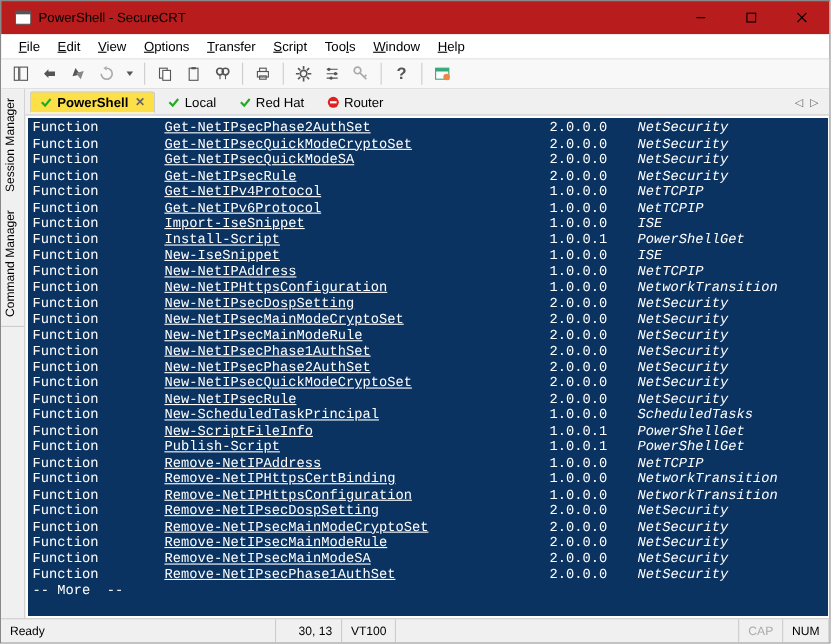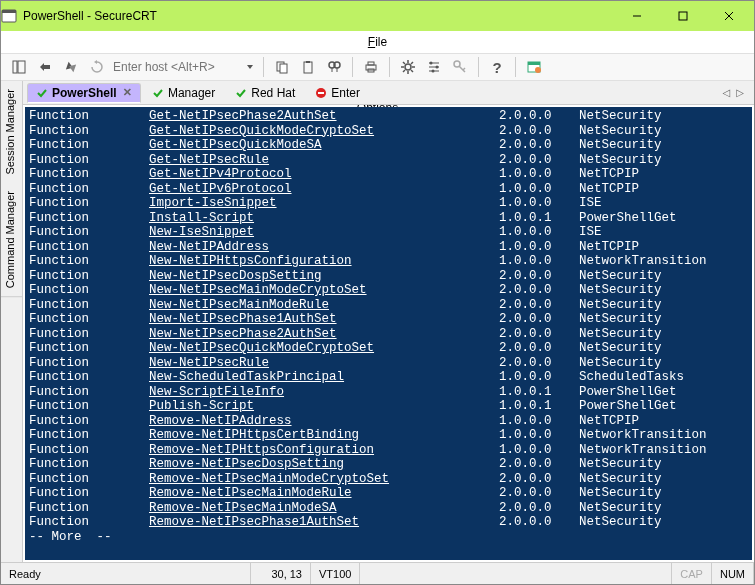--- a/index.html
+++ b/index.html
@@ -1,49 +1,49 @@
 <!DOCTYPE html>
 <html><head>
 <meta charset="utf-8">
 <style>
 * { margin: 0; padding: 0; box-sizing: border-box; }
 body { font-family: "Segoe UI", Tahoma, sans-serif; font-size: 12px; background: #fff; width: 755px; height: 585px; overflow: hidden; display: flex; flex-direction: column; border: 1px solid #888; }
-.titlebar { display: flex; align-items: center; height: 30px; padding: 0 2px 0 0; background: #bef264; justify-content: space-between; }
+.titlebar { display: flex; align-items: center; height: 30px; padding: 0 2px 0 12px; background: #b91c1c; justify-content: space-between; }
 .titlebar .app-icon { width: 16px; height: 16px; margin-right: 6px; display:inline-flex; align-items:center; justify-content:center;}
 .titlebar .title { flex: 1; font-size: 12px; }
 .win-btns { display: flex; }
 .win-btn { width: 46px; height: 30px; display:flex; align-items:center; justify-content:center; font-family: "Segoe UI Symbol"; font-size: 10px; }
-.menubar { display: flex; gap: 4px; padding: 2px 10px; height: 22px; align-items: center; flex-direction: column; }
+.menubar { display: flex; gap: 4px; padding: 2px 10px; height: 22px; align-items: center; }
 .menubar span { padding: 2px 6px; cursor: default; }
 .menubar span u { text-decoration: underline; }
 .toolbar { display: flex; align-items: center; height: 28px; padding: 0 6px; gap: 2px; border-top:1px solid #e0e0e0; border-bottom:1px solid #e0e0e0; background:#f8f8f8;}
 .toolbar .tb-btn { width: 24px; height: 24px; display:flex; align-items:center; justify-content:center; color:#444; border-radius:2px;}
 .toolbar .sep { width:1px; height:20px; background:#ccc; margin: 0 4px; }
 .toolbar input { border:none; background:transparent; font-size:12px; color:#888; width:130px; padding:2px;}
 .mainrow { flex:1; display:flex; min-height:0; }
 .sidetabs { width: 22px; background:#f0f0f0; border-right:1px solid #ccc; display:flex; flex-direction:column; }
 .sidetab { writing-mode: vertical-rl; text-orientation: mixed; transform: rotate(180deg); padding: 8px 3px; font-size:11px; border-top:1px solid #ccc; cursor:default; text-align:center;}
 .sidetab:first-child { border-top:none;}
 .content-col { flex:1; display:flex; flex-direction:column; min-width:0;}
 .sessiontabs { display:flex; align-items:center; height:24px; background:#f0f0f0; border-bottom:1px solid #ccc; padding: 0 4px; gap:2px;}
 .sessiontab { display:flex; align-items:center; gap:4px; padding: 2px 8px; font-size:12px; cursor:default; border:1px solid transparent; border-radius: 3px 3px 0 0;}
-.sessiontab.active { background:#c4b5fd; border-color:#ccc; border-bottom-color:#fff; font-weight:bold;}
+.sessiontab.active { background:#fde047; border-color:#ccc; border-bottom-color:#fff; font-weight:bold;}
 .status-dot { width:12px; height:12px; display:inline-flex; align-items:center; justify-content:center;}
 .close-x { font-size:11px; color:#666; margin-left:2px; }
 .tab-nav { margin-left:auto; display:flex; gap:6px; color:#666; font-size:10px; padding-right:6px;}
 .terminal-wrap { flex:1; padding: 2px; min-height:0;}
 .terminal { width:100%; height:100%; background:#0b3361; color:#fff; font-family: Consolas, "Courier New", monospace; font-size:12.5px; line-height:14.5px; overflow-y:scroll; padding: 2px 0 19px 4px; white-space:pre;}
 .terminal::-webkit-scrollbar { width:16px; }
 .terminal::-webkit-scrollbar-track { background:#f0f0f0; }
 .terminal::-webkit-scrollbar-thumb { background:#c0c0c0; border:1px solid #a0a0a0;}
 .trow { display:flex; }
 .c1 { width: 120px; flex-shrink:0;}
 .c2 { width: 350px; flex-shrink:0;text-decoration:underline;}
 .c3 { width: 80px; flex-shrink:0;}
-.c4 { flex:1;}
+.c4 { flex:1;font-style:italic;}
 .statusbar { display:flex; height:22px; border-top:1px solid #ccc; background:#f0f0f0; font-size:11px; align-items:stretch;}
 .statusbar > div { padding: 3px 8px; border-right:1px solid #ccc; display:flex; align-items:center;text-align:center;}
 .statusbar .spacer { flex:1; border-right:1px solid #ccc;}
 svg { display:block; }
 </style>
 </head>
 <body>
 
 <div class="titlebar">
   <span class="app-icon">
@@ -102,21 +102,20 @@
         <path d="M4 4 L10 8 L4 12 Z" fill="#555" transform="rotate(20 8 8)"></path>
         <path d="M12 4 L6 8 L12 12 Z" fill="#888" transform="rotate(20 8 8)"></path>
       </svg>
     </div>
   <div class="tb-btn" style="color:#aaa">
       <svg width="16" height="16">
         <path d="M8 3 A5 5 0 1 1 3 8" fill="none" stroke="#aaa" stroke-width="1.5"></path>
         <path d="M8 1 L8 5 L5 3 Z" fill="#aaa"></path>
       </svg>
     </div>
-  <input type="text" placeholder="Enter host &lt;Alt+R&gt;" style="">
   <div class="tb-btn" style="width:14px">
       <svg width="8" height="8">
         <path d="M1 2 L7 2 L4 6 Z" fill="#555"></path>
       </svg>
     </div>
   <div class="sep"></div>
   <div class="tb-btn">
       <svg width="16" height="16">
         <rect x="3" y="3" width="7" height="9" fill="none" stroke="#555"></rect>
         <rect x="6" y="5" width="7" height="9" fill="#fff" stroke="#555"></rect>
@@ -208,38 +207,38 @@
             </span>
             <span>PowerShell</span>
             <span class="close-x">✕</span>
           </div>
           <div class="sessiontab">
             <span class="status-dot">
               <svg width="12" height="12">
                 <path d="M2 6 L5 9 L10 3" fill="none" stroke="#2a2" stroke-width="2"></path>
               </svg>
             </span>
-            <span>Manager</span>
+            <span>Local</span>
           </div>
           <div class="sessiontab">
             <span class="status-dot">
               <svg width="12" height="12">
                 <path d="M2 6 L5 9 L10 3" fill="none" stroke="#2a2" stroke-width="2"></path>
               </svg>
             </span>
             <span>Red Hat</span>
           </div>
           <div class="sessiontab">
             <span class="status-dot">
               <svg width="12" height="12">
                 <circle cx="6" cy="6" r="5" fill="#d22"></circle>
                 <rect x="3" y="5" width="6" height="2" fill="#fff"></rect>
               </svg>
             </span>
-            <span>Enter</span>
+            <span>Router</span>
           </div>
         </div>
       <div class="tab-nav">
         <span>◁</span>
         <span>▷</span>
       </div>
     </div>
 
     <div class="terminal-wrap">
       <div class="terminal" id="terminal"><div class="trow"><span class="c1">Function</span><span class="c2">Get-NetIPsecPhase2AuthSet</span><span class="c3">2.0.0.0</span><span class="c4">NetSecurity</span></div><div class="trow"><span class="c1">Function</span><span class="c2">Get-NetIPsecQuickModeCryptoSet</span><span class="c3">2.0.0.0</span><span class="c4">NetSecurity</span></div><div class="trow"><span class="c1">Function</span><span class="c2">Get-NetIPsecQuickModeSA</span><span class="c3">2.0.0.0</span><span class="c4">NetSecurity</span></div><div class="trow"><span class="c1">Function</span><span class="c2">Get-NetIPsecRule</span><span class="c3">2.0.0.0</span><span class="c4">NetSecurity</span></div><div class="trow"><span class="c1">Function</span><span class="c2">Get-NetIPv4Protocol</span><span class="c3">1.0.0.0</span><span class="c4">NetTCPIP</span></div><div class="trow"><span class="c1">Function</span><span class="c2">Get-NetIPv6Protocol</span><span class="c3">1.0.0.0</span><span class="c4">NetTCPIP</span></div><div class="trow"><span class="c1">Function</span><span class="c2">Import-IseSnippet</span><span class="c3">1.0.0.0</span><span class="c4">ISE</span></div><div class="trow"><span class="c1">Function</span><span class="c2">Install-Script</span><span class="c3">1.0.0.1</span><span class="c4">PowerShellGet</span></div><div class="trow"><span class="c1">Function</span><span class="c2">New-IseSnippet</span><span class="c3">1.0.0.0</span><span class="c4">ISE</span></div><div class="trow"><span class="c1">Function</span><span class="c2">New-NetIPAddress</span><span class="c3">1.0.0.0</span><span class="c4">NetTCPIP</span></div><div class="trow"><span class="c1">Function</span><span class="c2">New-NetIPHttpsConfiguration</span><span class="c3">1.0.0.0</span><span class="c4">NetworkTransition</span></div><div class="trow"><span class="c1">Function</span><span class="c2">New-NetIPsecDospSetting</span><span class="c3">2.0.0.0</span><span class="c4">NetSecurity</span></div><div class="trow"><span class="c1">Function</span><span class="c2">New-NetIPsecMainModeCryptoSet</span><span class="c3">2.0.0.0</span><span class="c4">NetSecurity</span></div><div class="trow"><span class="c1">Function</span><span class="c2">New-NetIPsecMainModeRule</span><span class="c3">2.0.0.0</span><span class="c4">NetSecurity</span></div><div class="trow"><span class="c1">Function</span><span class="c2">New-NetIPsecPhase1AuthSet</span><span class="c3">2.0.0.0</span><span class="c4">NetSecurity</span></div><div class="trow"><span class="c1">Function</span><span class="c2">New-NetIPsecPhase2AuthSet</span><span class="c3">2.0.0.0</span><span class="c4">NetSecurity</span></div><div class="trow"><span class="c1">Function</span><span class="c2">New-NetIPsecQuickModeCryptoSet</span><span class="c3">2.0.0.0</span><span class="c4">NetSecurity</span></div><div class="trow"><span class="c1">Function</span><span class="c2">New-NetIPsecRule</span><span class="c3">2.0.0.0</span><span class="c4">NetSecurity</span></div><div class="trow"><span class="c1">Function</span><span class="c2">New-ScheduledTaskPrincipal</span><span class="c3">1.0.0.0</span><span class="c4">ScheduledTasks</span></div><div class="trow"><span class="c1">Function</span><span class="c2">New-ScriptFileInfo</span><span class="c3">1.0.0.1</span><span class="c4">PowerShellGet</span></div><div class="trow"><span class="c1">Function</span><span class="c2">Publish-Script</span><span class="c3">1.0.0.1</span><span class="c4">PowerShellGet</span></div><div class="trow"><span class="c1">Function</span><span class="c2">Remove-NetIPAddress</span><span class="c3">1.0.0.0</span><span class="c4">NetTCPIP</span></div><div class="trow"><span class="c1">Function</span><span class="c2">Remove-NetIPHttpsCertBinding</span><span class="c3">1.0.0.0</span><span class="c4">NetworkTransition</span></div><div class="trow"><span class="c1">Function</span><span class="c2">Remove-NetIPHttpsConfiguration</span><span class="c3">1.0.0.0</span><span class="c4">NetworkTransition</span></div><div class="trow"><span class="c1">Function</span><span class="c2">Remove-NetIPsecDospSetting</span><span class="c3">2.0.0.0</span><span class="c4">NetSecurity</span></div><div class="trow"><span class="c1">Function</span><span class="c2">Remove-NetIPsecMainModeCryptoSet</span><span class="c3">2.0.0.0</span><span class="c4">NetSecurity</span></div><div class="trow"><span class="c1">Function</span><span class="c2">Remove-NetIPsecMainModeRule</span><span class="c3">2.0.0.0</span><span class="c4">NetSecurity</span></div><div class="trow"><span class="c1">Function</span><span class="c2">Remove-NetIPsecMainModeSA</span><span class="c3">2.0.0.0</span><span class="c4">NetSecurity</span></div><div class="trow"><span class="c1">Function</span><span class="c2">Remove-NetIPsecPhase1AuthSet</span><span class="c3">2.0.0.0</span><span class="c4">NetSecurity</span></div><div>-- More  --</div></div>

